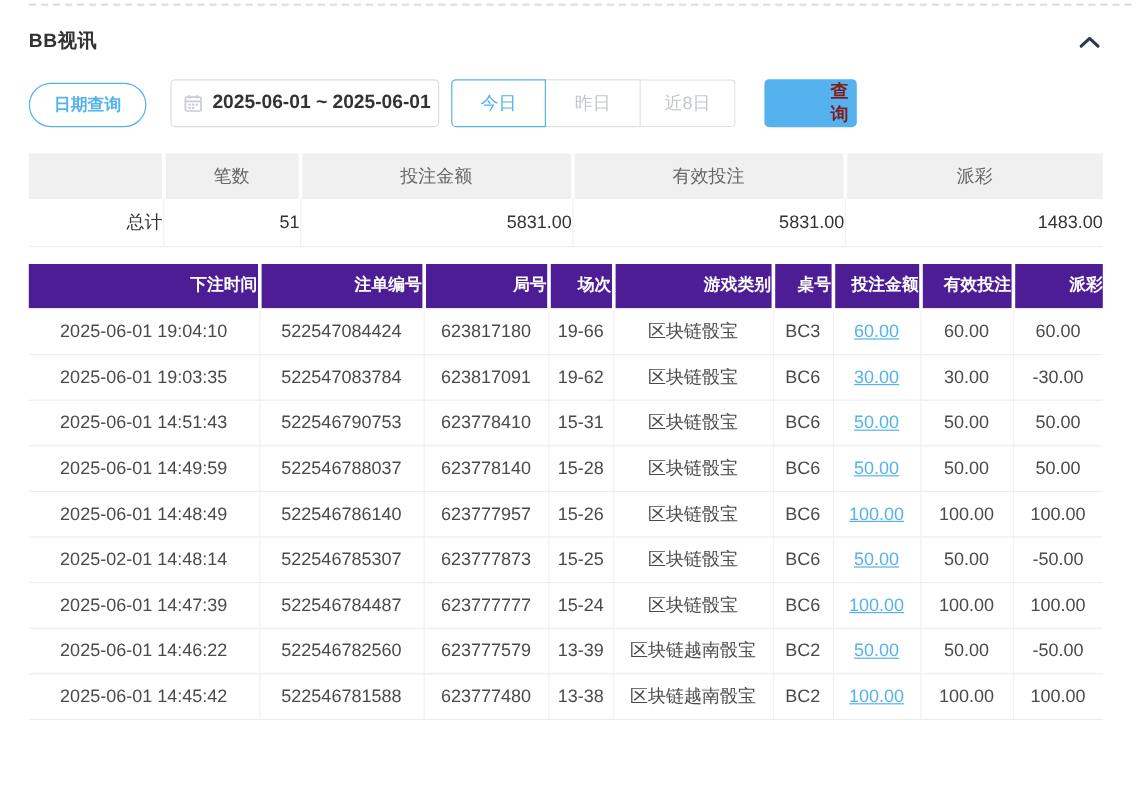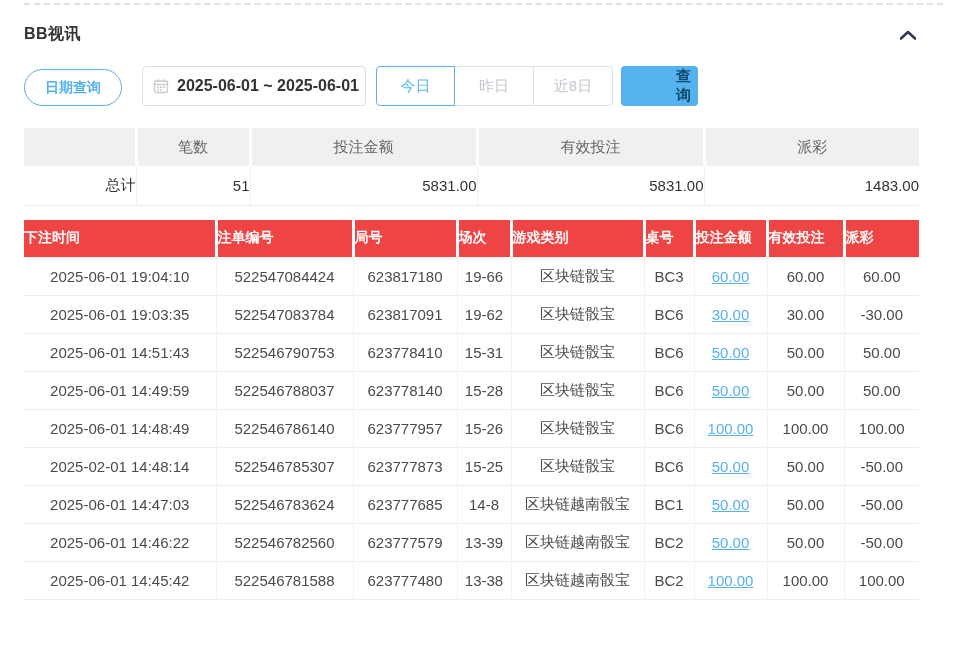--- a/index.html
+++ b/index.html
@@ -24,36 +24,36 @@
   .date-input { margin-left:20px; width:224px; height:40px; border:1px solid #ddd; border-radius:4px;
     background:#fff; display:flex; align-items:center; padding:0 10px; cursor:pointer;font-weight:bold; }
   .date-input .cal { margin-right:8px; display:flex; }
   .date-input .val { font-size:16px; color:#333; white-space:nowrap; }
   .seg-group { margin-left:10px; display:flex; height:40px; }
   .seg { width:79px; height:40px; background:#fff; border:1px solid #dcdfe6; border-left-width:0;
     font-size:15px; color:#c3c7cd; display:flex; align-items:center; justify-content:center; cursor:pointer; }
   .seg:first-child { border-left-width:1px; border-radius:4px 0 0 4px; }
   .seg:last-child { border-radius:0 4px 4px 0; }
   .seg.active { border:1px solid var(--accent); color:var(--accent); }
-  .query-btn { margin-left:8px; width:77px; height:40px; border:none; border-radius:4px;
-    background:var(--accent); color:#0c4a6e; font-size:15px; font-weight:bold; cursor:pointer;padding-left:48px; }
+  .query-btn { margin-left:24px; width:77px; height:40px; border:none; border-radius:4px;
+    background:var(--accent); color:#7f1d1d; font-size:15px; font-weight:bold; cursor:pointer;padding-left:48px; }
 
   
   table { border-collapse:collapse; table-layout:fixed; }
   .summary-table { position:absolute; left:24px; top:128px; width:895px; }
   .summary-table th { height:38px; background:#f0f0f0; font-size:15px; font-weight:normal; color:#666;
     text-align:center; border-right:3px solid #fff; }
   .summary-table th:last-child { border-right:none; }
   .summary-table td { height:39px; background:#fff; font-size:15px; color:#333; text-align:right;
     border-right:1px solid #f1f1f1; border-bottom:1px solid #ededed; }
   .summary-table td:last-child { border-right:none; }
 
   .bet-table { position:absolute; left:24px; top:220px; width:895px; }
-  .bet-table th { height:37px; background:#ef4444; color:#fff; font-size:14px; font-weight:bold;
-    text-align:left; border-right:3px solid #fff; }
+  .bet-table th { height:37px; background:#4c1d95; color:#fff; font-size:14px; font-weight:bold;
+    text-align:right; border-right:3px solid #fff; }
   .bet-table th:last-child { border-right:none; }
   .bet-table td { height:38px; background:#fff; font-size:15px; color:#4a4a4a; text-align:center;
     border-right:1px solid #f1f1f1; border-bottom:1px solid #ededed; white-space:nowrap; }
   .bet-table td:last-child { border-right:none; }
   .bet-table tr:first-child td { border-top:1px solid #f3f3f3; }
   a.amount-link { color:var(--accent); text-decoration:underline; cursor:pointer; }
   .neg { color:#f0606b; }
 </style>
 </head>
 <body>
@@ -215,29 +215,29 @@
       <td>522546785307</td>
       <td>623777873</td>
       <td>15-25</td>
       <td>区块链骰宝</td>
       <td>BC6</td>
       <td><a class="amount-link">50.00</a></td>
       <td>50.00</td>
       <td class="neg">-50.00</td>
     </tr>
         <tr>
-      <td>2025-06-01 14:47:03</td>
-      <td>522546783624</td>
-      <td>623777685</td>
-      <td>14-8</td>
-      <td>区块链越南骰宝</td>
-      <td>BC1</td>
-      <td><a class="amount-link">50.00</a></td>
-      <td>50.00</td>
-      <td class="neg">-50.00</td>
+      <td>2025-06-01 14:47:39</td>
+      <td>522546784487</td>
+      <td>623777777</td>
+      <td>15-24</td>
+      <td>区块链骰宝</td>
+      <td>BC6</td>
+      <td><a class="amount-link">100.00</a></td>
+      <td>100.00</td>
+      <td>100.00</td>
     </tr>
         <tr>
       <td>2025-06-01 14:46:22</td>
       <td>522546782560</td>
       <td>623777579</td>
       <td>13-39</td>
       <td>区块链越南骰宝</td>
       <td>BC2</td>
       <td><a class="amount-link">50.00</a></td>
       <td>50.00</td>

